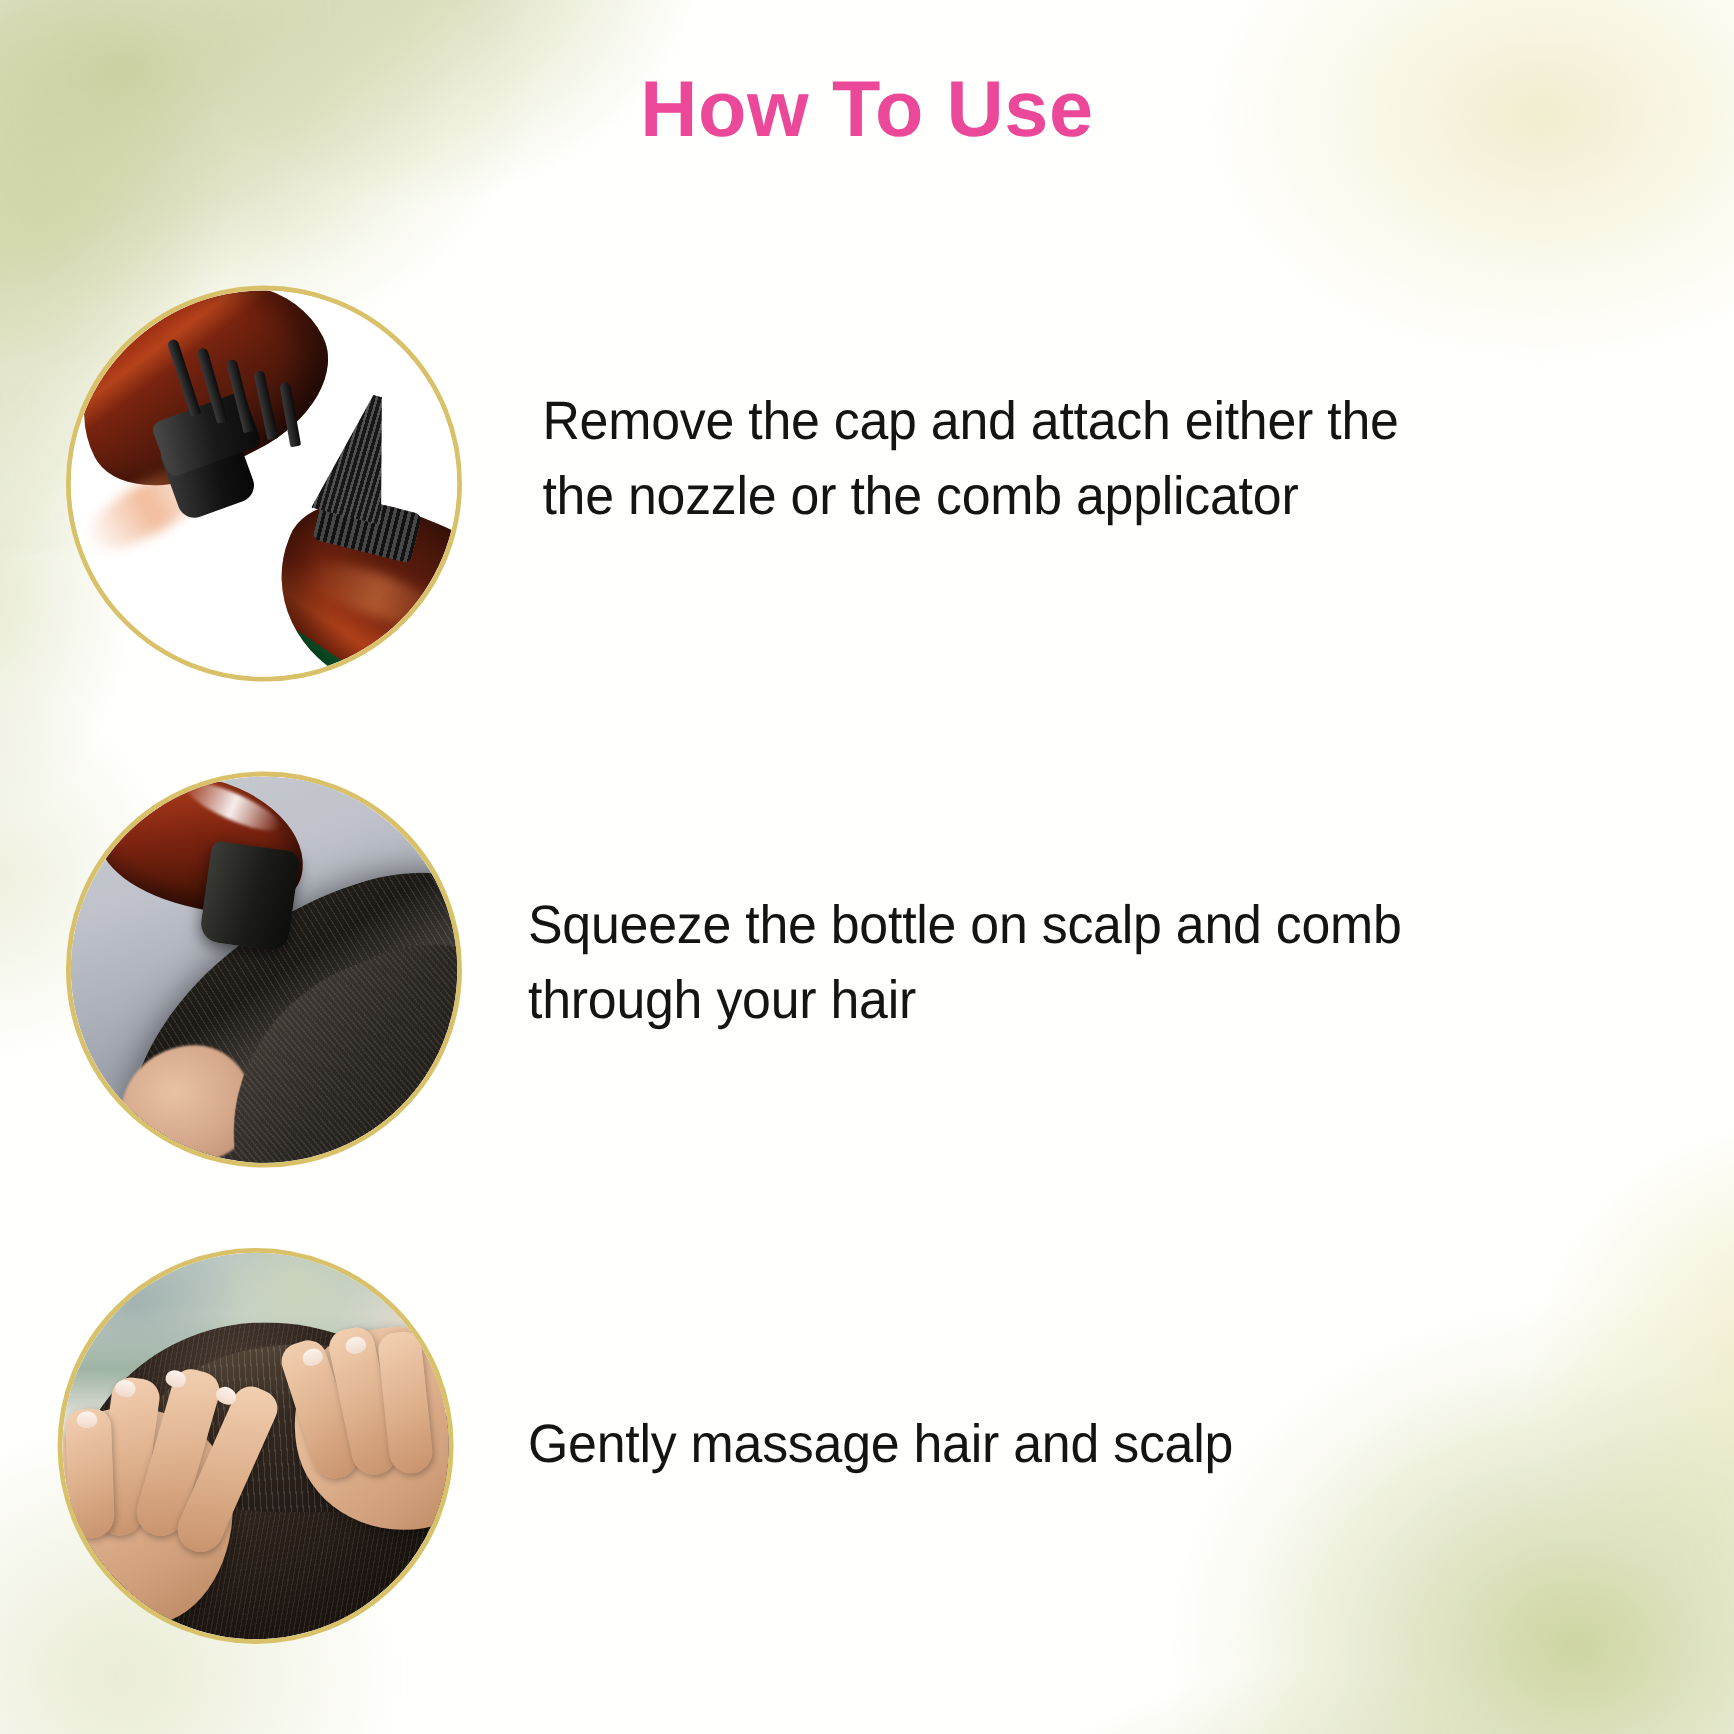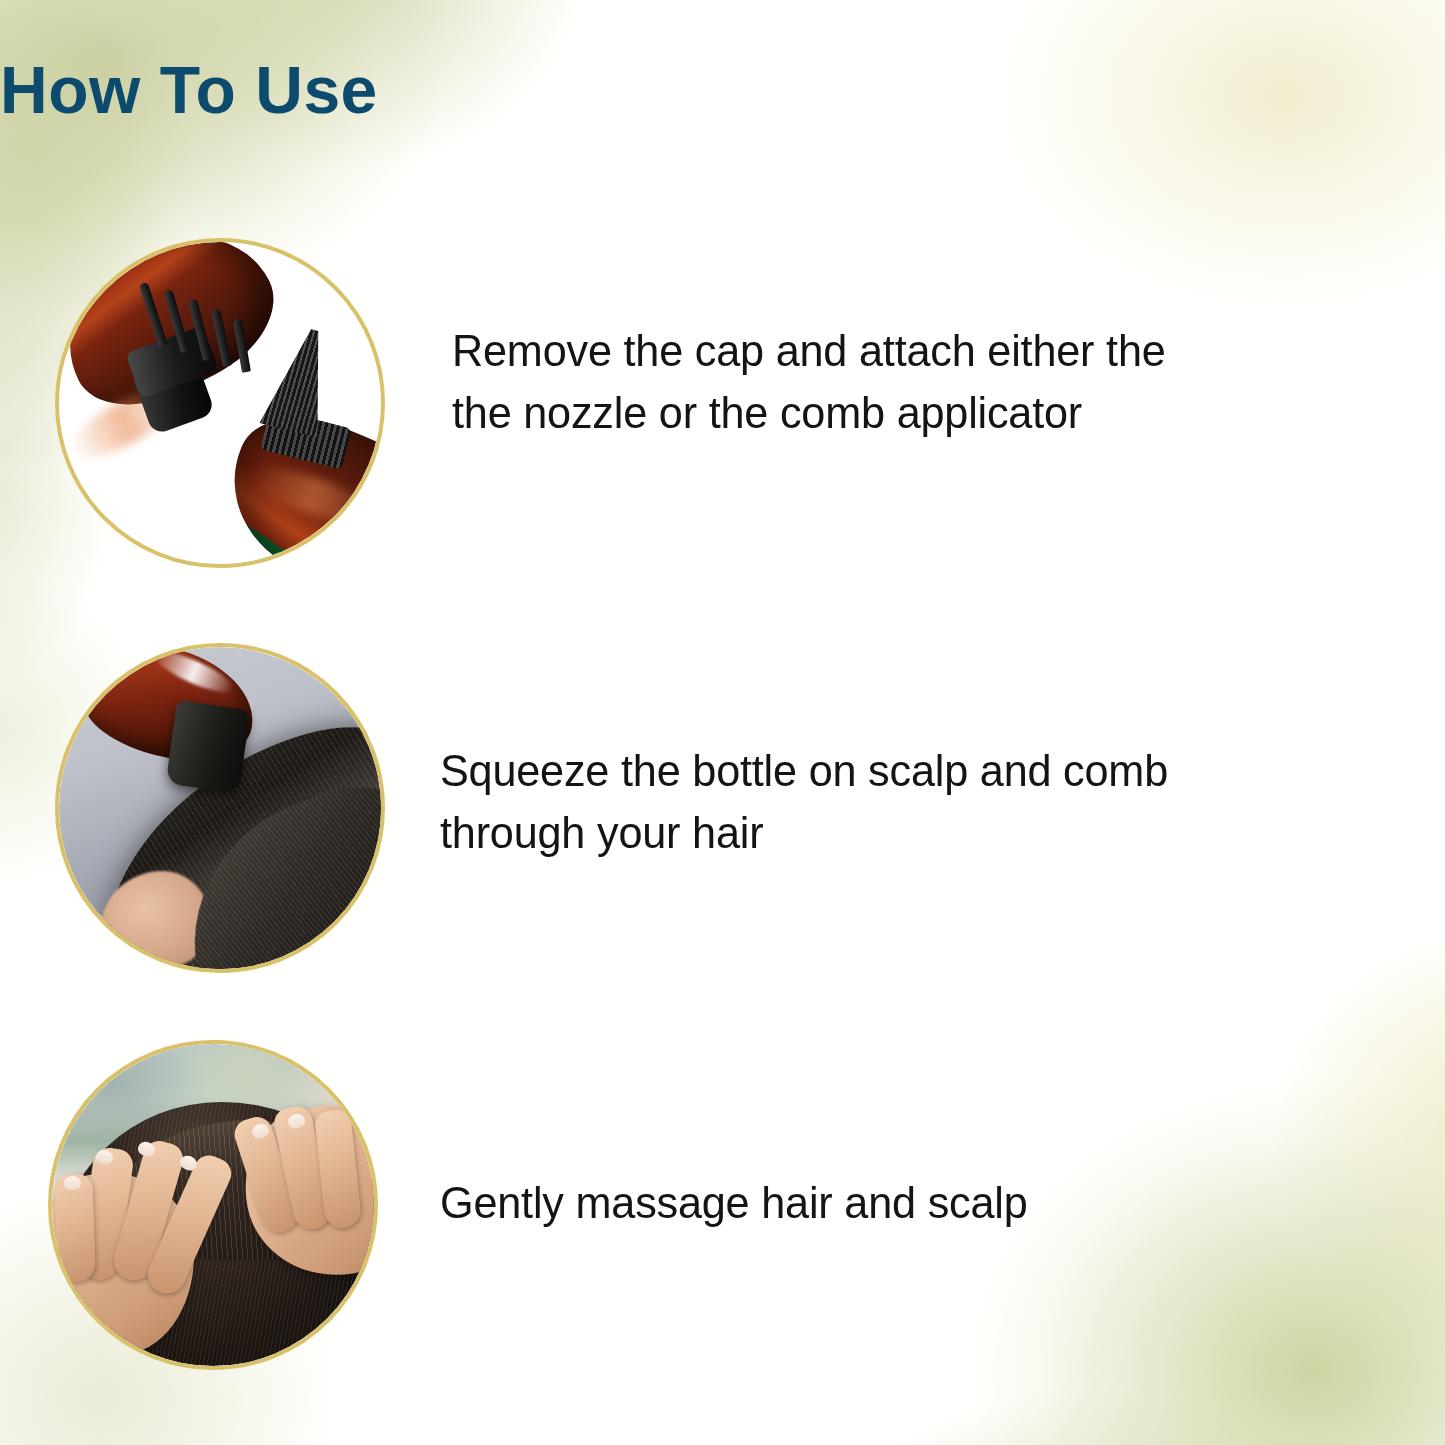--- a/index.html
+++ b/index.html
@@ -67,25 +67,25 @@
     width: 420px; height: 420px;
     background: radial-gradient(ellipse 50% 50% at 60% 50%, rgba(205,210,162,0.34) 0%, rgba(255,255,255,0) 74%);
     filter: blur(6px);
   }
 
   
   .title {
     position: absolute;
     left: 0; right: 0;
     top: 52px;
-    text-align: left;
+    text-align: center;
     font-size: 66px;
     font-weight: bold;
     letter-spacing: 0.5px;
-    color: #0c4a6e;
+    color: #ec4899;
     font-family: "Liberation Sans", sans-serif;
   }
 
   
   .step { position: absolute; }
 
   .circle {
     position: absolute;
     width: 330px;
     height: 330px;

